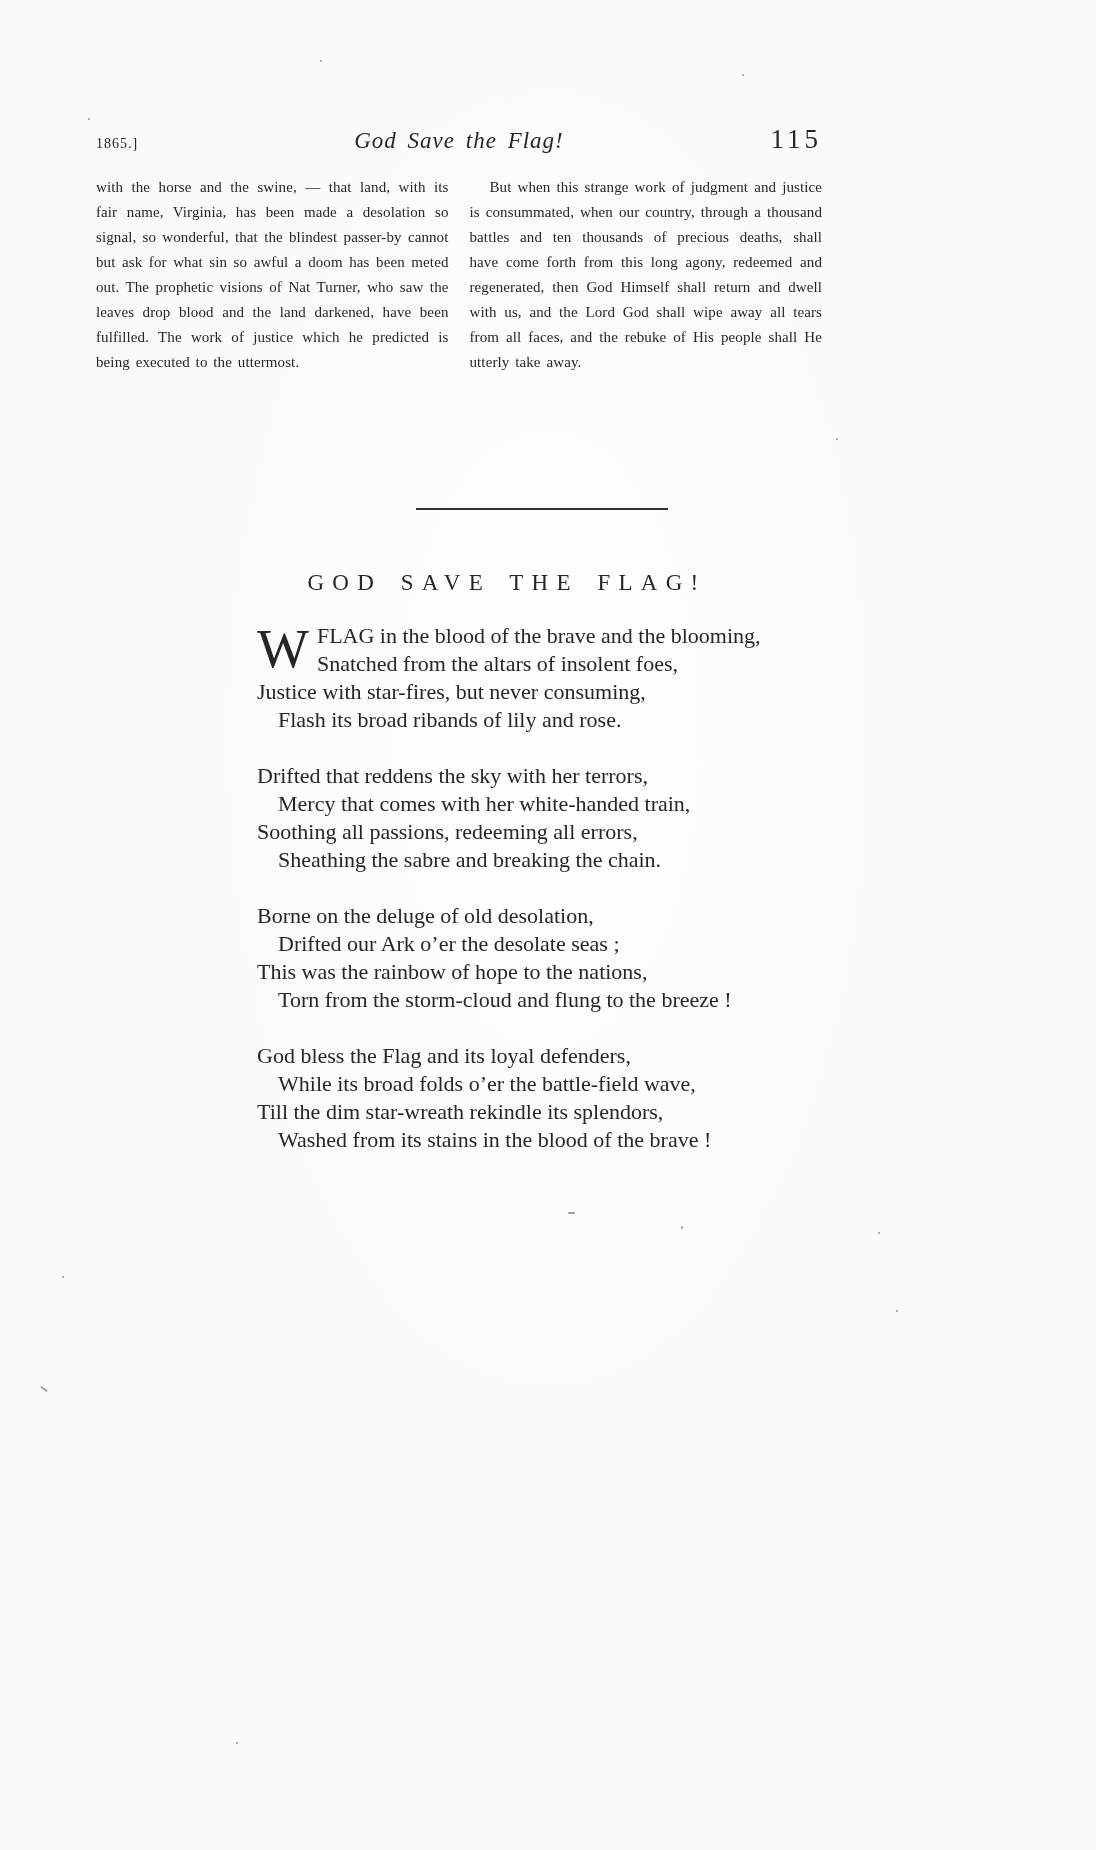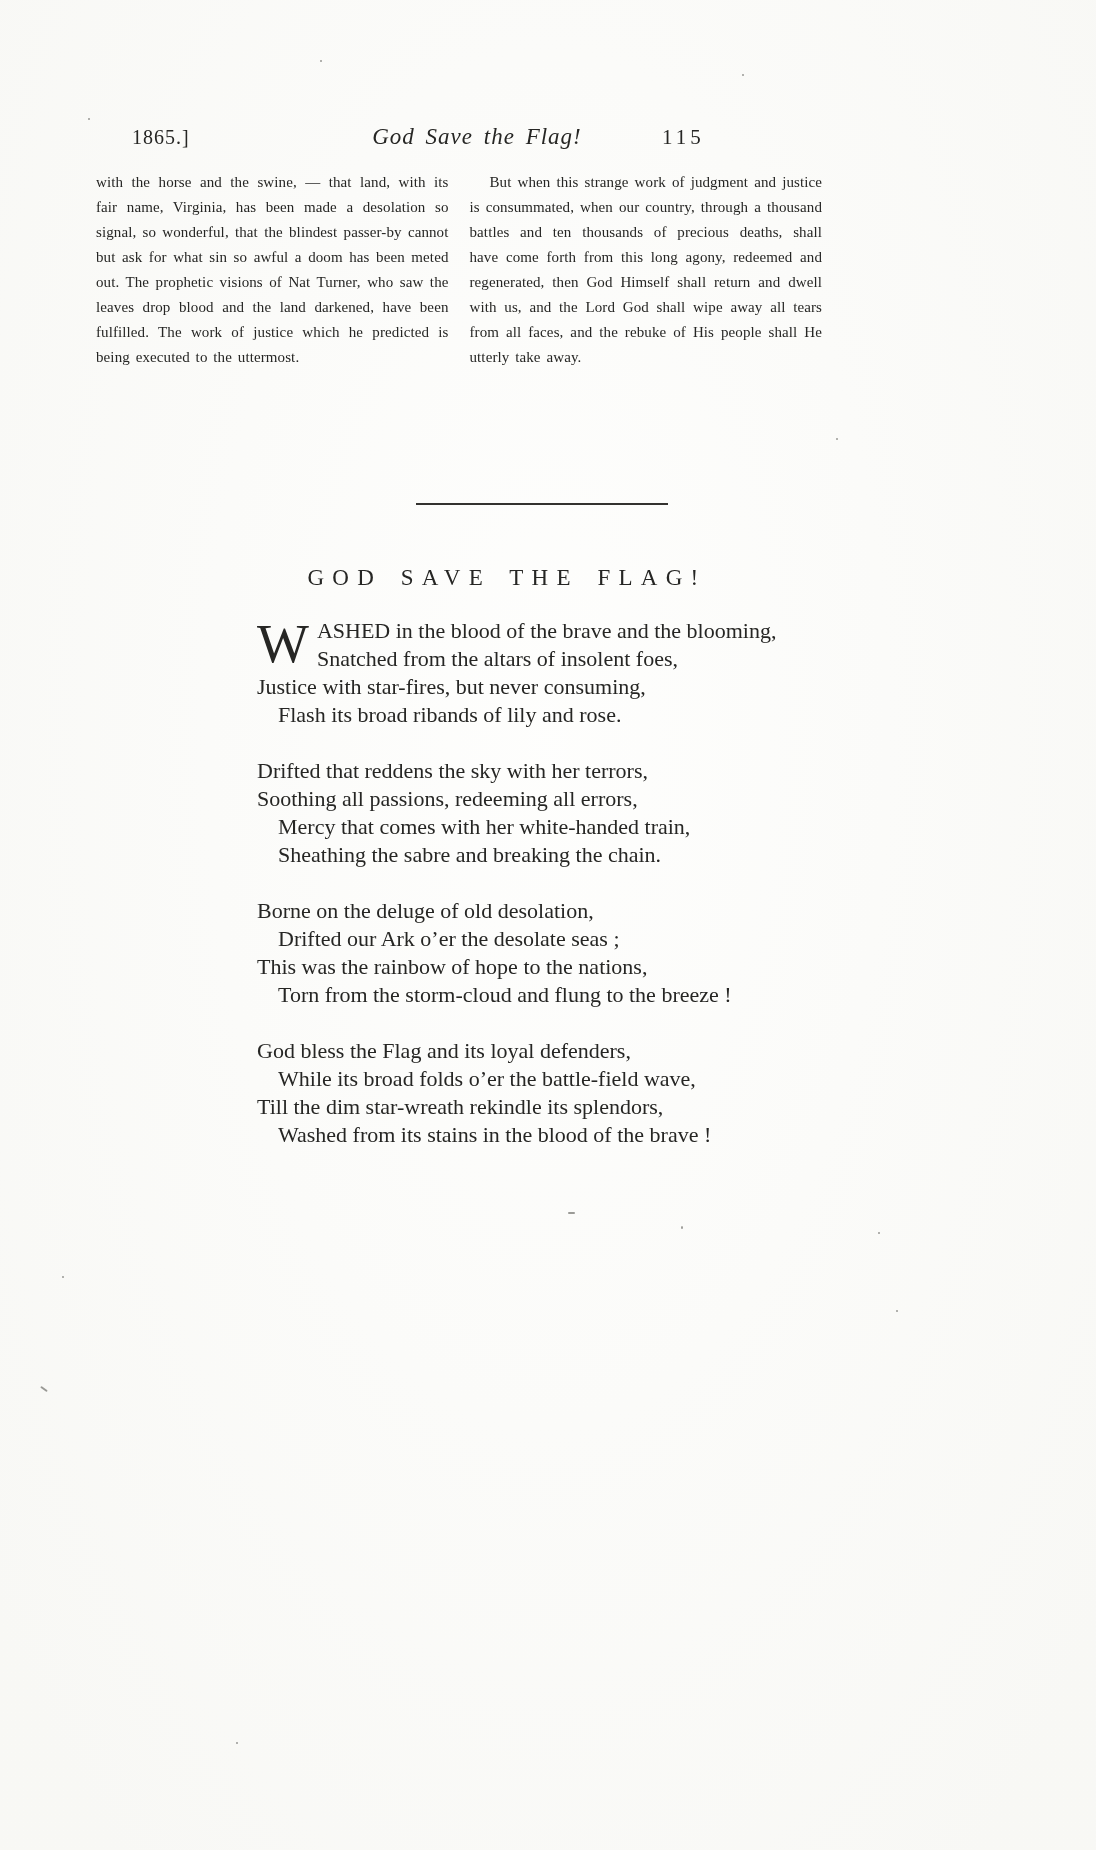--- a/index.html
+++ b/index.html
@@ -21,35 +21,35 @@
 
   
   .header {
     width: 726px;
     margin-left: 96px;
     display: flex;
     align-items: baseline;
   }
   .header .date {
     width: 160px;
-    font-size: 20px;
+    font-size: 14px;
     letter-spacing: 1px;
-    margin-left: 36px;
   }
   .header .running-title {
     flex: 1;
     text-align: center;
     font-style: italic;
     font-size: 23px;
     letter-spacing: 1px;
     word-spacing: 4px;
   }
   .header .pagenum {
     width: 160px;
-    font-size: 21px;
+    text-align: right;
+    font-size: 27px;
     letter-spacing: 4px;
   }
 
   
   .columns {
     display: flex;
     gap: 21px;
     width: 726px;
     margin-left: 96px;
     margin-top: 20px;
@@ -131,31 +131,31 @@
   </div>
 
   <div class="rule"></div>
 
   <h1 class="poem-title">GOD SAVE THE FLAG!</h1>
 
   <div class="poem">
 
     <div class="stanza">
       <span class="dropcap">W</span>
-      <div class="pline">ASHED in the blood of the brave and the blooming,</div>
+      <div class="pline">FLAG in the blood of the brave and the blooming,</div>
       <div class="pline indent">Snatched from the altars of insolent foes,</div>
       <div class="pline">Justice with star-fires, but never consuming,</div>
       <div class="pline indent">Flash its broad ribands of lily and rose.</div>
     </div>
 
 
     <div class="stanza">
       <div class="pline">Drifted that reddens the sky with her terrors,</div>
+      <div class="pline indent">Mercy that comes with her white-handed train,</div>
       <div class="pline">Soothing all passions, redeeming all errors,</div>
-      <div class="pline indent">Mercy that comes with her white-handed train,</div>
       <div class="pline indent">Sheathing the sabre and breaking the chain.</div>
     </div>
 
     <div class="stanza">
       <div class="pline">Borne on the deluge of old desolation,</div>
       <div class="pline indent">Drifted our Ark o’er the desolate seas ;</div>
       <div class="pline">This was the rainbow of hope to the nations,</div>
       <div class="pline indent">Torn from the storm-cloud and flung to the breeze !</div>
     </div>
 

